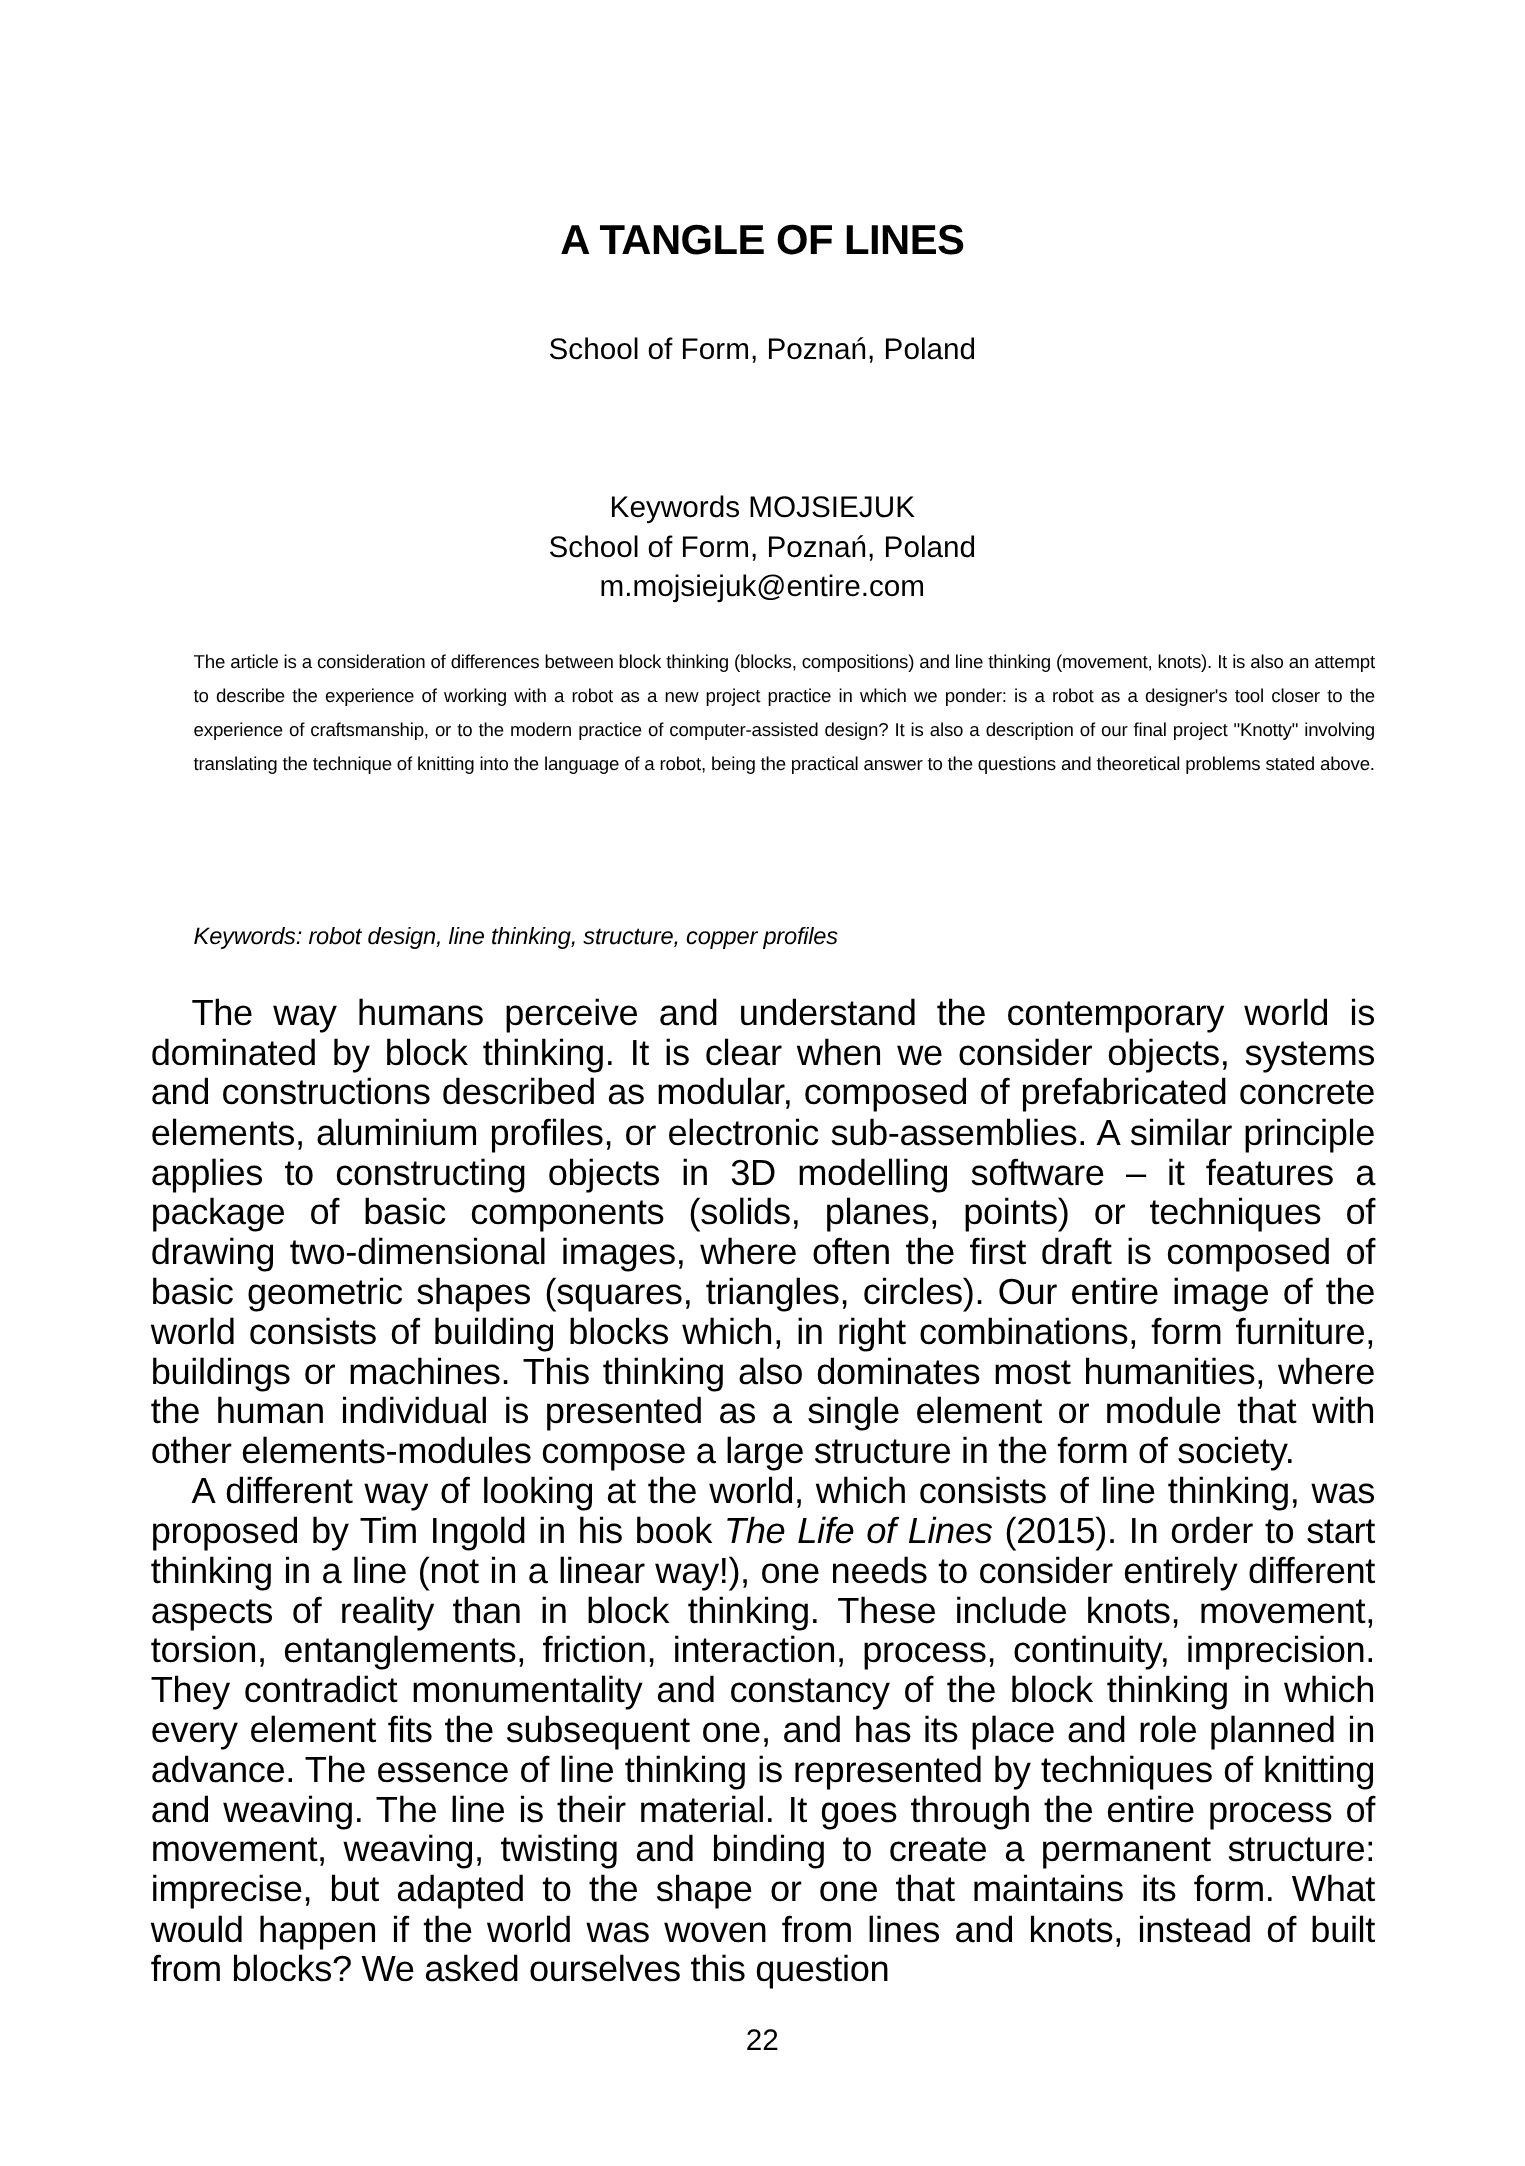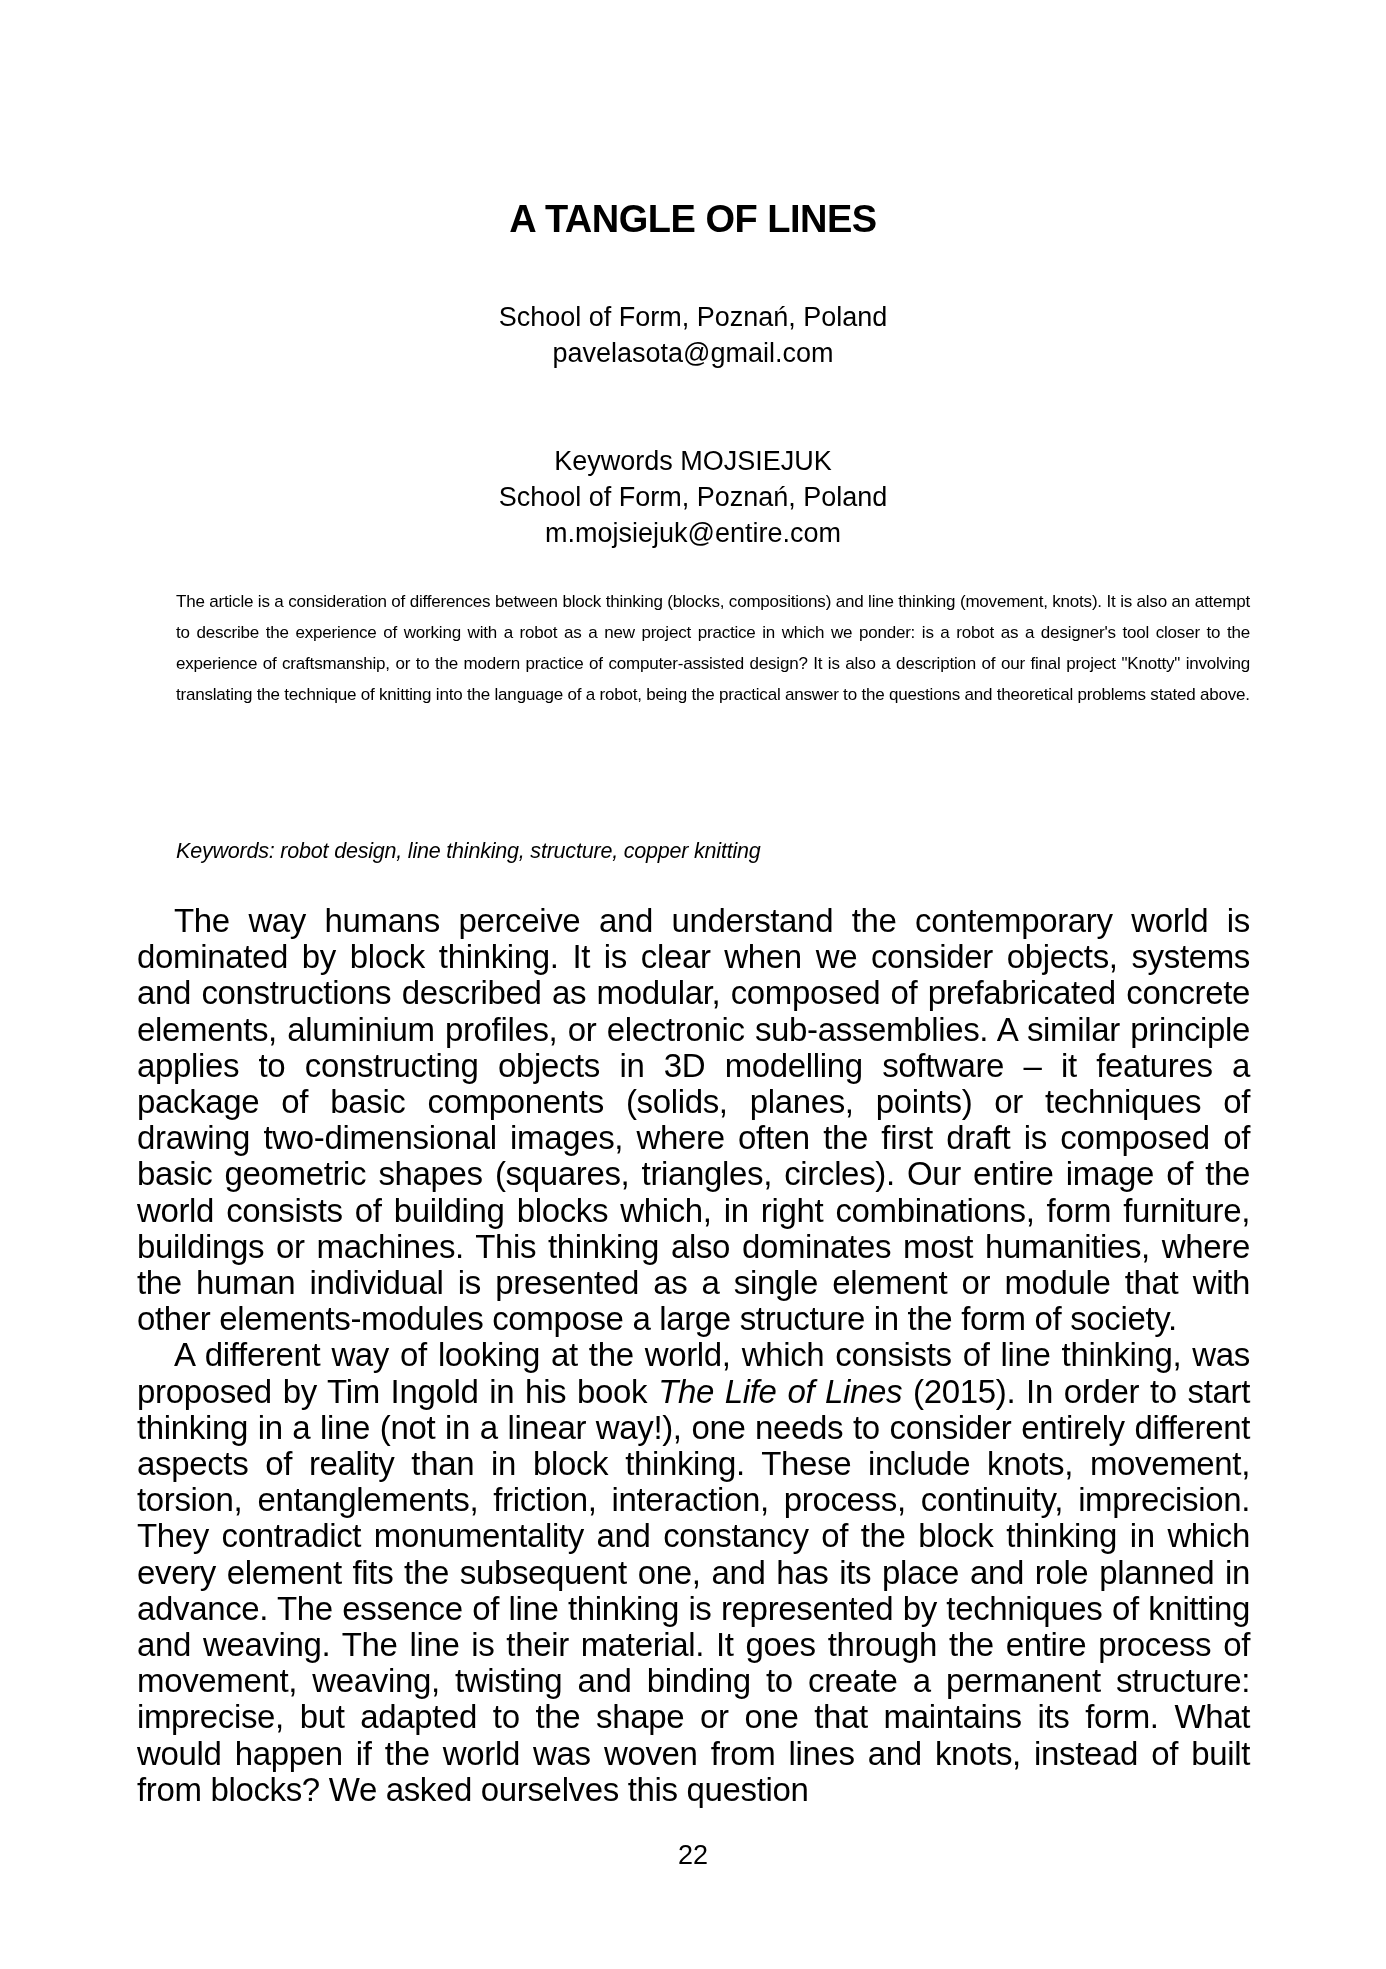--- a/index.html
+++ b/index.html
@@ -20,34 +20,33 @@
   </style>
 </head>
 <body>
 
 <div class="page">
 
   <div class="title">A TANGLE OF LINES</div>
 
   <div class="author author-1">
     <div>School of Form, Poznań, Poland</div>
-    <div>pavelasota@gmail.com</div>
   </div>
 
   <div class="author author-2">
     <div>Keywords MOJSIEJUK</div>
     <div>School of Form, Poznań, Poland</div>
     <div>m.mojsiejuk@entire.com</div>
   </div>
 
   <div class="abstract">The article is a consideration of differences between block thinking (blocks, compositions) and line thinking (movement, knots). It is also an attempt to describe the experience of working with a robot as a new project practice in which we ponder: is a robot as a designer's tool closer to the experience of craftsmanship, or to the modern practice of computer-assisted design? It is also a description of our final project "Knotty" involving translating the technique of knitting into the language of a robot, being the practical answer to the questions and theoretical problems stated above.</div>
 
   <div class="keywords">
     <span class="kw-label">Keywords:</span>
-    <span class="kw-values">robot design, line thinking, structure, copper knitting</span>
+    <span class="kw-values">robot design, line thinking, structure, copper profiles</span>
   </div>
 
   <div class="body-text">
     <p>The way humans perceive and understand the contemporary world is dominated by block thinking. It is clear when we consider objects, systems and constructions described as modular, composed of prefabricated concrete elements, aluminium profiles, or electronic sub-assemblies. A similar principle applies to constructing objects in 3D modelling software – it features a package of basic components (solids, planes, points) or techniques of drawing two-dimensional images, where often the first draft is composed of basic geometric shapes (squares, triangles, circles). Our entire image of the world consists of building blocks which, in right combinations, form furniture, buildings or machines. This thinking also dominates most humanities, where the human individual is presented as a single element or module that with other elements-modules compose a large structure in the form of society.</p>
     <p><span>A different way of looking at the world, which consists of line thinking, was proposed by Tim Ingold in his book </span><em>The Life of Lines</em><span> (2015). In order to start thinking in a line (not in a linear way!), one needs to consider entirely different aspects of reality than in block thinking. These include knots, movement, torsion, entanglements, friction, interaction, process, continuity, imprecision. They contradict monumentality and constancy of the block thinking in which every element fits the subsequent one, and has its place and role planned in advance. The essence of line thinking is represented by techniques of knitting and weaving. The line is their material. It goes through the entire process of movement, weaving, twisting and binding to create a permanent structure: imprecise, but adapted to the shape or one that maintains its form. What would happen if the world was woven from lines and knots, instead of built from blocks? We asked ourselves this question</span></p>
   </div>
 
   <div class="page-number">22</div>
 
 </div>

